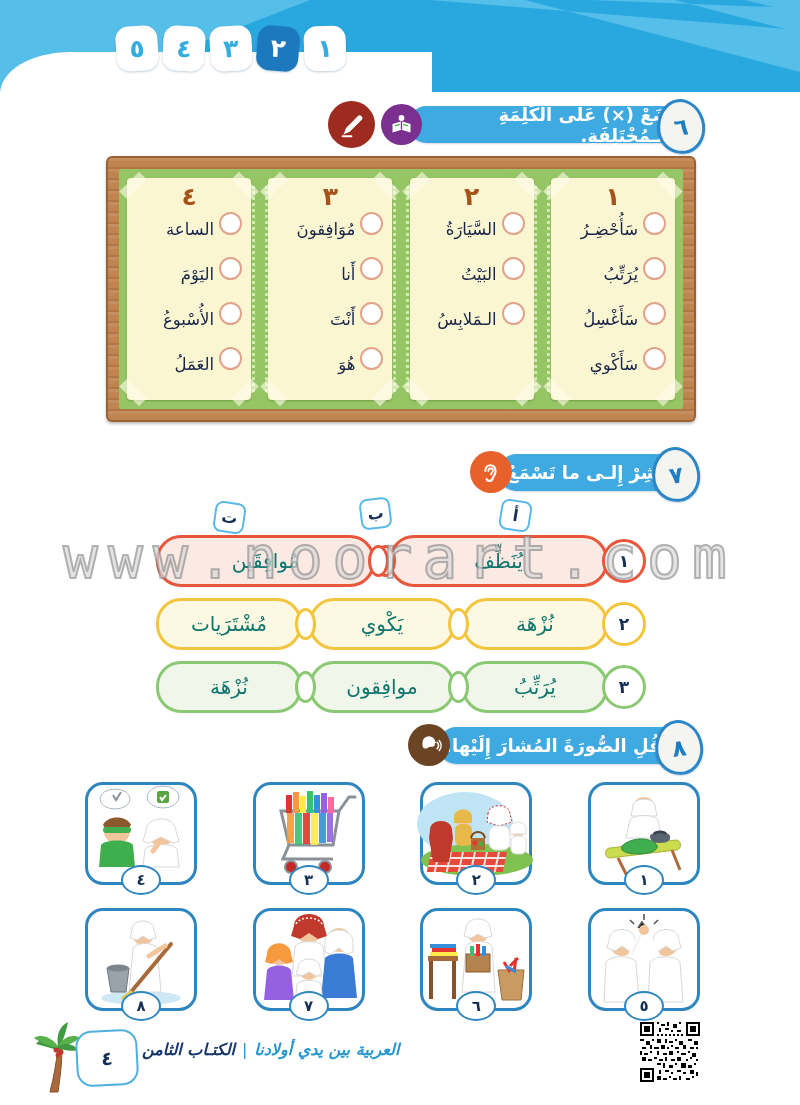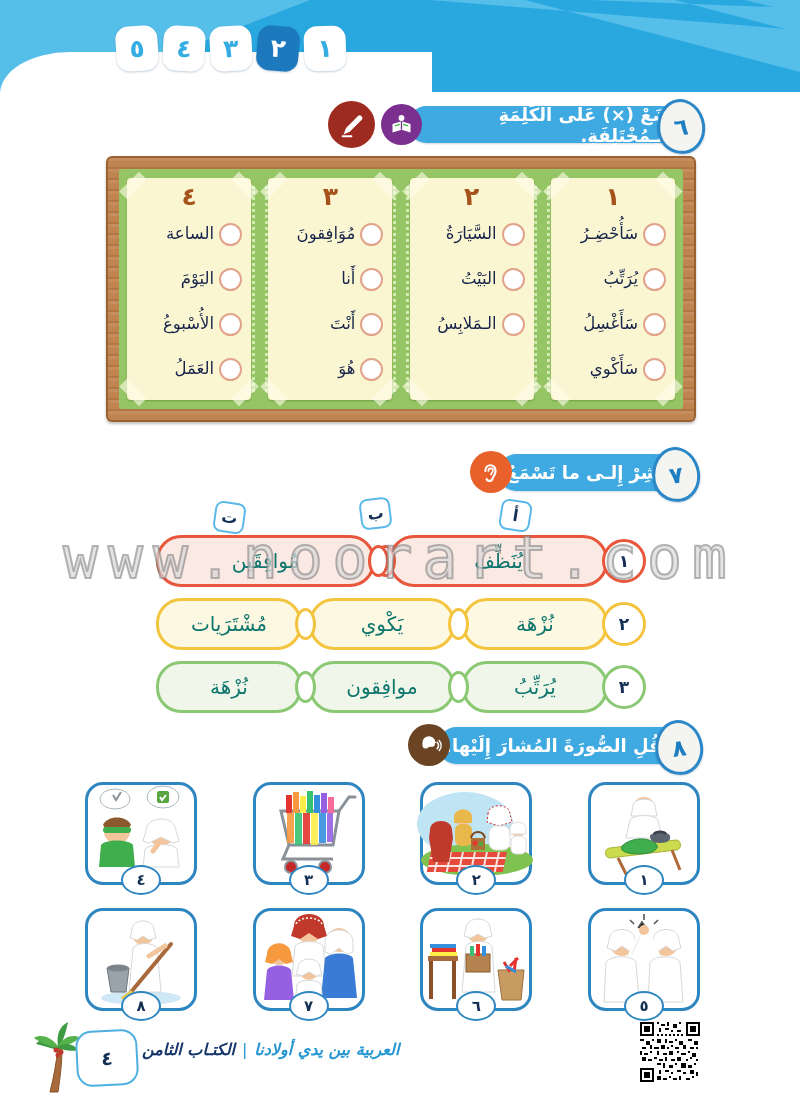--- a/index.html
+++ b/index.html
@@ -44,21 +44,21 @@
                justify-content:space-between;padding:9px 8px;box-sizing:border-box;}
   .wcard{width:124px;height:222px;background:#fbf6d2;border-radius:4px;position:relative;
          box-shadow:0 1px 2px rgba(60,90,20,.35);}
   .tape{position:absolute;width:28px;height:11px;background:rgba(255,253,235,.6);}
   .tape.tl{left:-8px;top:2px;transform:rotate(-45deg);}
   .tape.tr{right:-8px;top:2px;transform:rotate(45deg);}
   .tape.bl{left:-8px;bottom:2px;transform:rotate(45deg);}
   .tape.br{right:-8px;bottom:2px;transform:rotate(-45deg);}
   .wcard .colnum{text-align:center;color:#a5521b;font-size:25px;font-weight:bold;
                  height:34px;line-height:38px;}
-  .wrow{display:flex;direction:rtl;align-items:center;height:45px;padding-right:9px;}
+  .wrow{display:flex;direction:rtl;height:45px;padding-right:9px;}
   .radio{width:19px;height:19px;border:2px solid #e2a38b;border-radius:50%;background:#fff;
          margin-left:5px;flex:none;}
   .word{font-size:16.5px;color:#16244a;line-height:2.2;white-space:nowrap;}
   .dotsep{width:10px;height:206px;border-left:3px dotted #d4ecb4;border-right:3px dotted #d4ecb4;}
 
   
   .col-label{width:27px;height:27px;background:#fff;border:2px solid #5bb9e9;border-radius:8px;
              display:flex;align-items:center;justify-content:center;color:#143054;
              font-size:16px;font-weight:bold;z-index:3;}
   .ex7-row{display:flex;direction:rtl;align-items:center;height:54px;}

